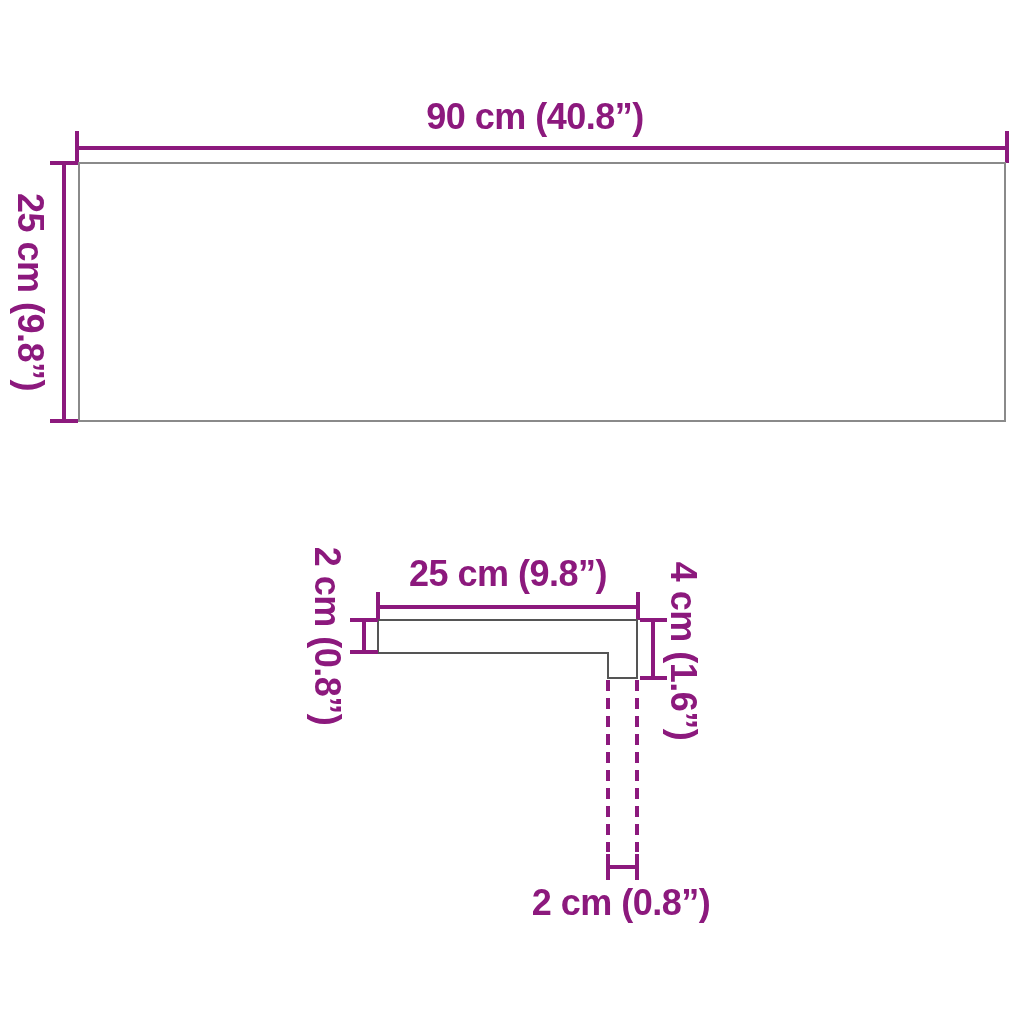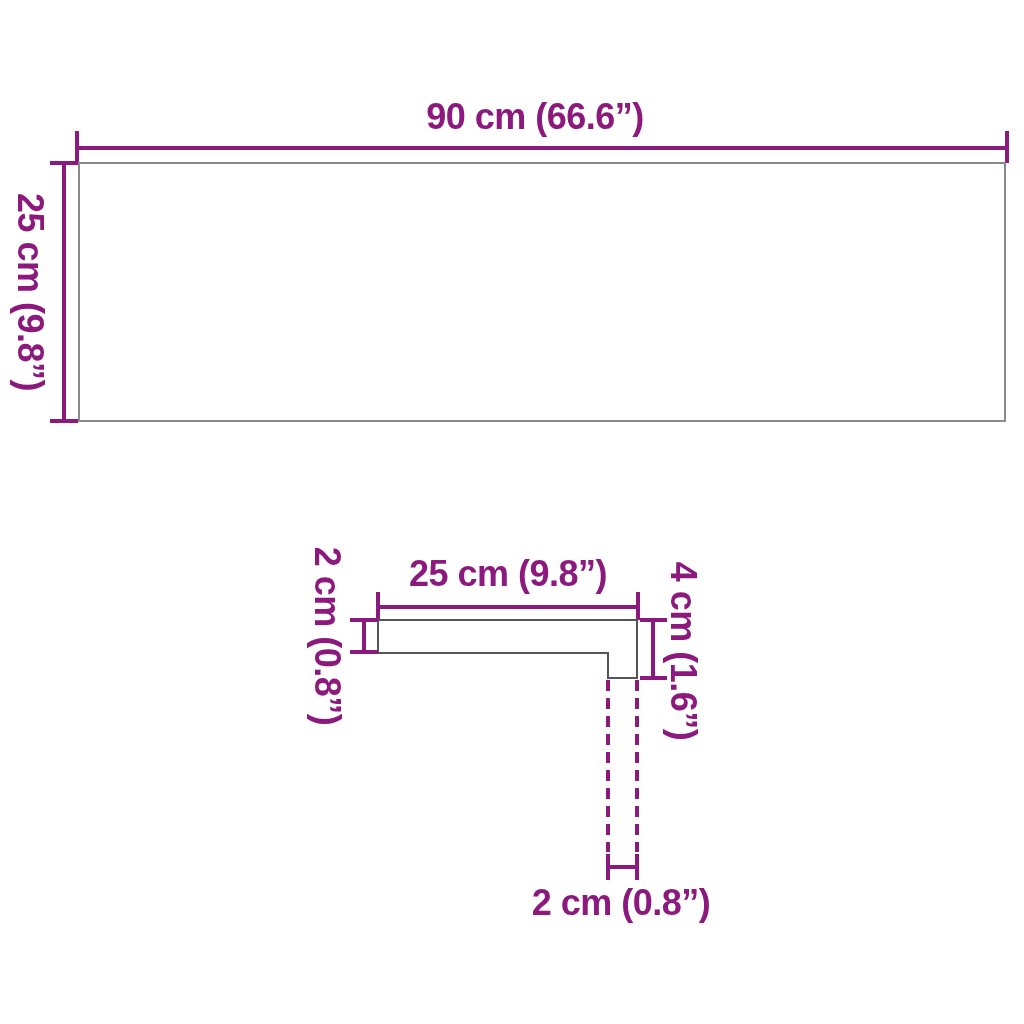--- a/index.html
+++ b/index.html
@@ -32,21 +32,21 @@
     background-image:repeating-linear-gradient(to bottom,var(--dimension) 0 11px,transparent 11px 18px);
   }
 </style>
 </head>
 <body>
 
 <div class="canvas">
 
   <div>
 
-    <div class="dim-label" style="left:335px;top:96px;width:400px;height:42px;line-height:42px;">90 cm (66.6”)</div>
+    <div class="dim-label" style="left:335px;top:96px;width:400px;height:42px;line-height:42px;">90 cm (40.8”)</div>
 
     <div class="dim" style="left:77px;top:146px;width:930px;height:4px;"></div>
     <div class="dim" style="left:75px;top:131px;width:4px;height:32px;"></div>
     <div class="dim" style="left:1005px;top:131px;width:4px;height:32px;"></div>
 
     <div class="panel" style="left:78px;top:162px;width:928px;height:260px;"></div>
 
     <div class="dim" style="left:62px;top:163px;width:4px;height:258px;"></div>
     <div class="dim" style="left:50px;top:161px;width:28px;height:4px;"></div>
     <div class="dim" style="left:50px;top:419px;width:28px;height:4px;"></div>

